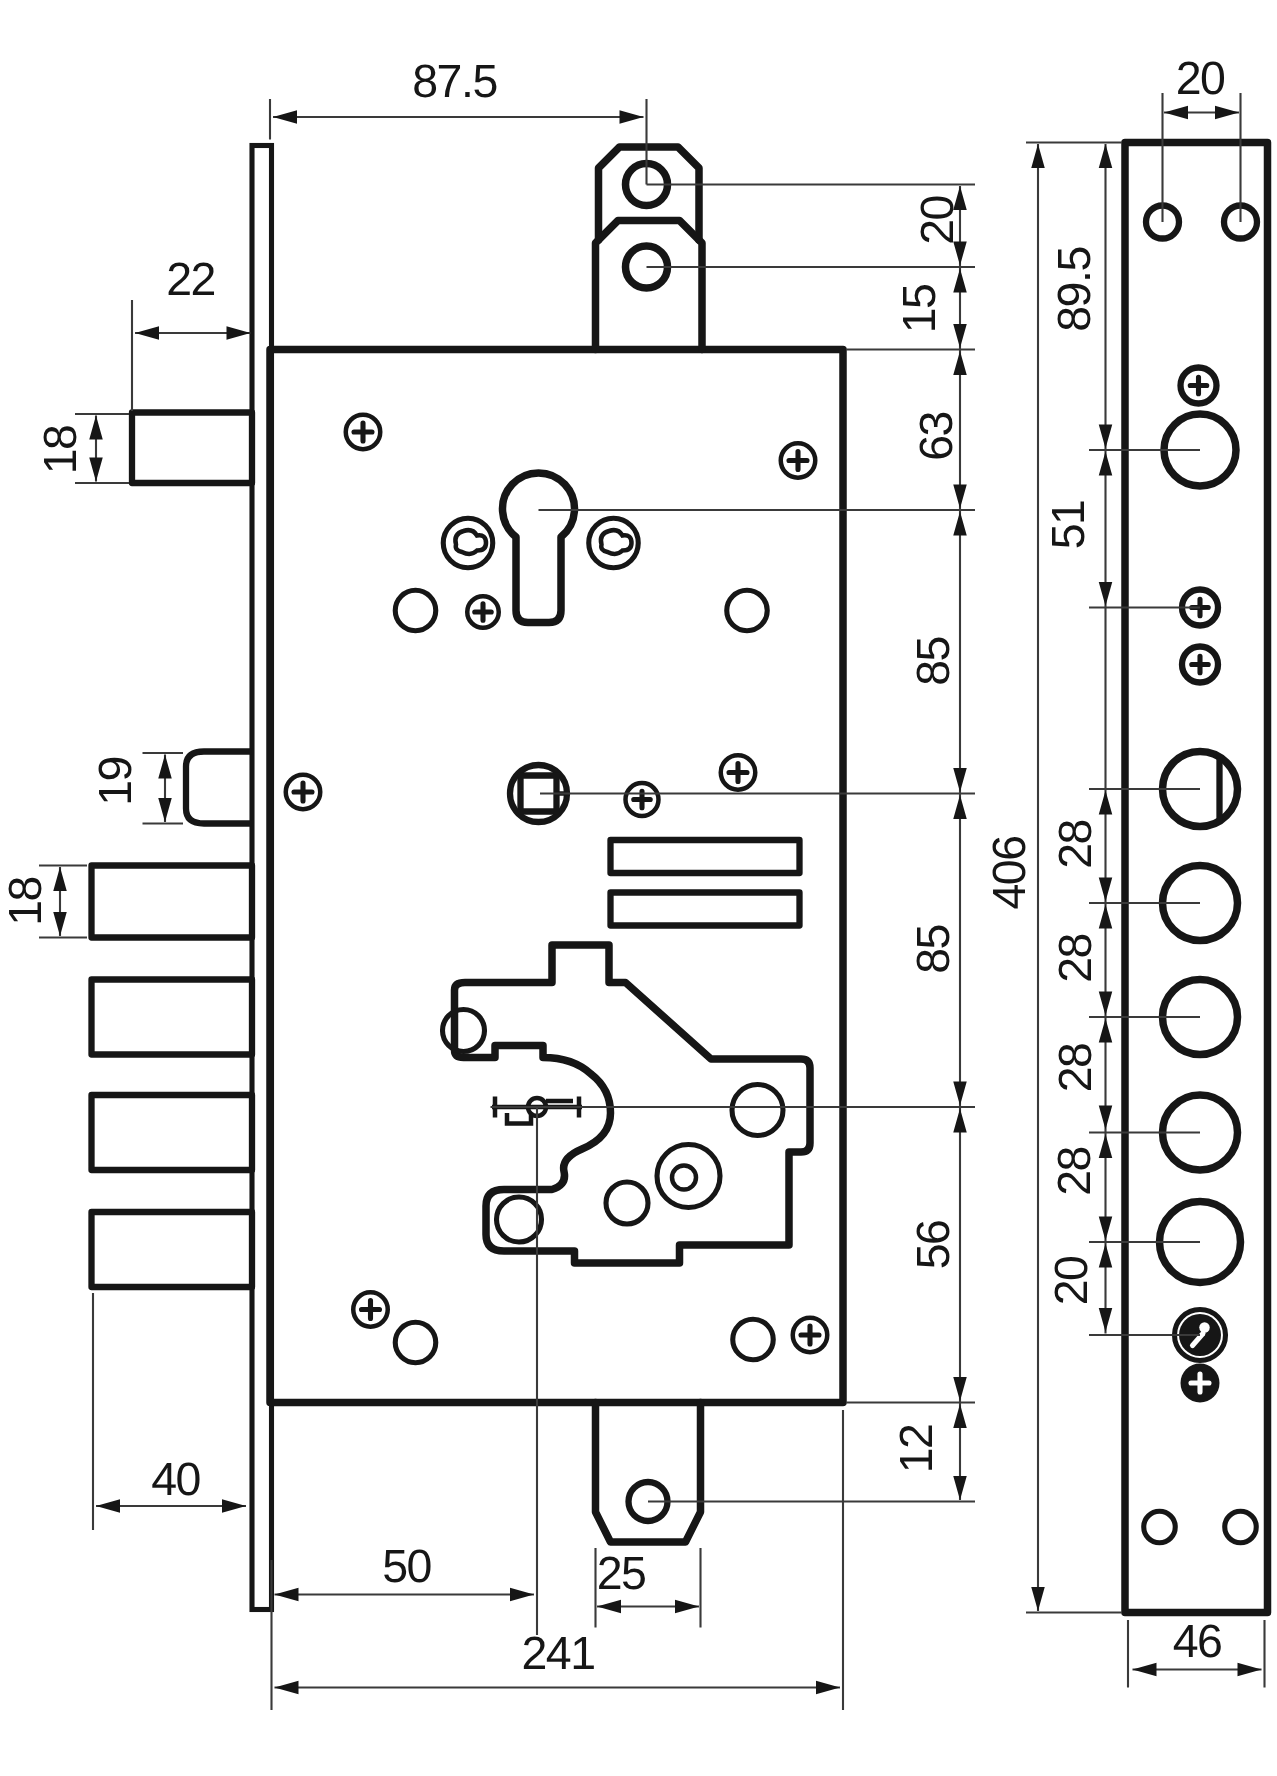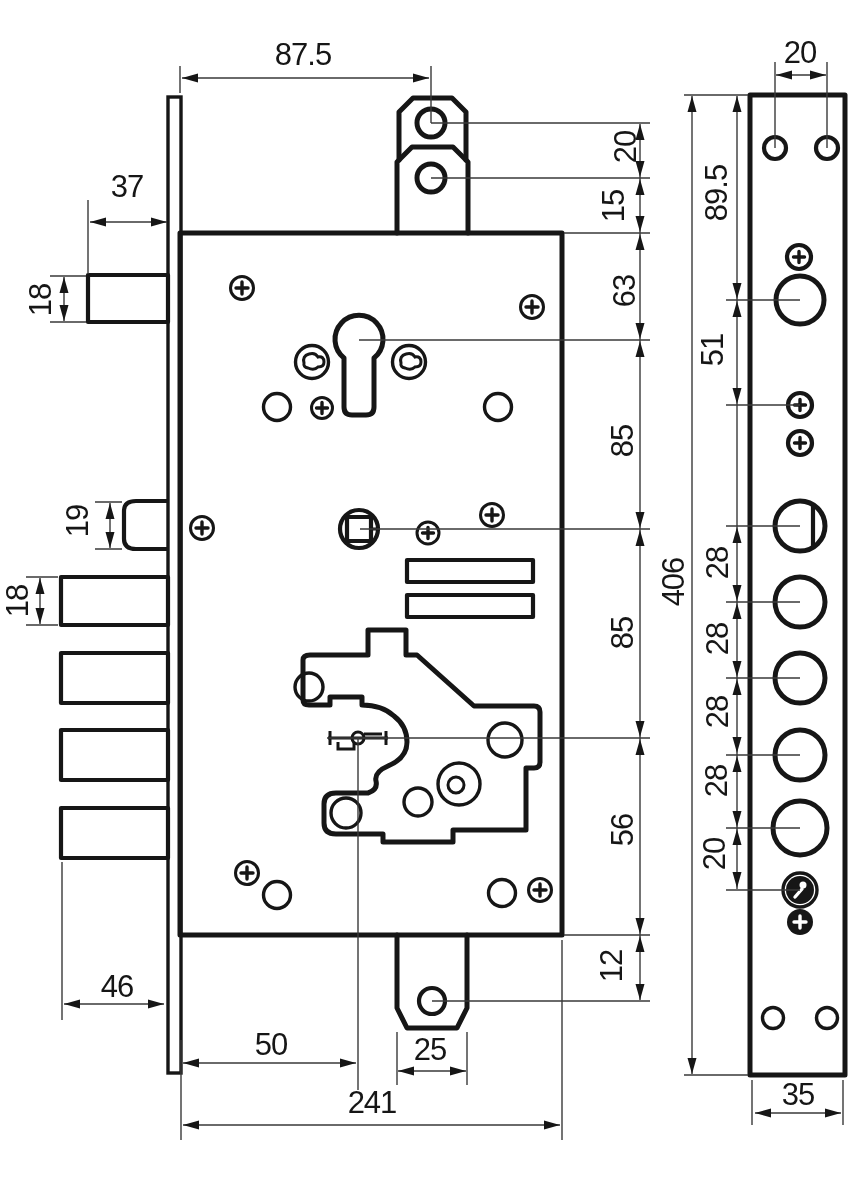--- a/index.html
+++ b/index.html
@@ -176,39 +176,39 @@
   <g>
     <path class="ar" d="M640 124l-4.5 16h9zM640 177l-4.5 -16h9zM640 179l-4.5 16h9zM640 232l-4.5 -16h9zM640 234l-4.5 16h9zM640 339l-4.5 -16h9zM640 341l-4.5 16h9zM640 528l-4.5 -16h9zM640 530l-4.5 16h9zM640 737l-4.5 -16h9zM640 739l-4.5 16h9zM640 934l-4.5 -16h9zM640 936l-4.5 16h9zM640 1000l-4.5 -16h9z"></path>
     <path class="ar" d="M737 96l-4.5 16h9zM737 299l-4.5 -16h9zM737 301l-4.5 16h9zM737 404l-4.5 -16h9zM737 527l-4.5 16h9zM737 601l-4.5 -16h9zM737 603l-4.5 16h9zM737 677l-4.5 -16h9zM737 679l-4.5 16h9zM737 753l-4.5 -16h9zM737 756l-4.5 16h9zM737 827l-4.5 -16h9zM737 829l-4.5 16h9zM737 888l-4.5 -16h9z"></path>
     <path class="ar" d="M692 96l-4.5 16h9zM692 1074l-4.5 -16h9z"></path>
     <path class="ar" d="M182 78l16 -4.5v9zM429 78l-16 -4.5v9zM90 222l16 -4.5v9zM167 222l-16 -4.5v9zM776 75l16 -4.5v9zM826 75l-16 -4.5v9zM64 1004l16 -4.5v9zM164 1004l-16 -4.5v9zM183 1063l16 -4.5v9zM356 1063l-16 -4.5v9zM398 1071l16 -4.5v9zM466 1071l-16 -4.5v9zM183 1125l16 -4.5v9zM560 1125l-16 -4.5v9zM755 1113l16 -4.5v9zM841 1113l-16 -4.5v9z"></path>
     <path class="ar" d="M64 277l-4.5 16h9zM64 321l-4.5 -16h9zM110 503l-4.5 16h9zM110 548l-4.5 -16h9zM40 578l-4.5 16h9zM40 624l-4.5 -16h9z"></path>
   </g>
 </svg>
 
 <div class="dim" style="left:303px;top:54px">87.5</div>
-<div class="dim" style="left:127px;top:186px">37</div>
+<div class="dim" style="left:127px;top:186px">22</div>
 <div class="dim v" style="left:40px;top:300px">18</div>
 <div class="dim v" style="left:77px;top:521px">19</div>
 <div class="dim v" style="left:17px;top:601px">18</div>
-<div class="dim" style="left:117px;top:986px">46</div>
+<div class="dim" style="left:117px;top:986px">40</div>
 <div class="dim" style="left:271px;top:1044px">50</div>
-<div class="dim" style="left:430px;top:1049px">25</div>
+<div class="dim" style="left:414px;top:1049px">25</div>
 <div class="dim" style="left:372px;top:1102px">241</div>
 <div class="dim v" style="left:625px;top:147px">20</div>
 <div class="dim v" style="left:613px;top:206px">15</div>
 <div class="dim v" style="left:624px;top:291px">63</div>
 <div class="dim v" style="left:622px;top:441px">85</div>
 <div class="dim v" style="left:622px;top:633px">85</div>
 <div class="dim v" style="left:622px;top:830px">56</div>
 <div class="dim v" style="left:611px;top:966px">12</div>
 
 <div class="dim" style="left:800px;top:52px">20</div>
 <div class="dim v" style="left:716px;top:193px">89.5</div>
 <div class="dim v" style="left:712px;top:350px">51</div>
 <div class="dim v" style="left:717px;top:563px">28</div>
 <div class="dim v" style="left:717px;top:639px">28</div>
 <div class="dim v" style="left:717px;top:712px">28</div>
 <div class="dim v" style="left:716px;top:781px">28</div>
 <div class="dim v" style="left:714px;top:854px">20</div>
 <div class="dim v" style="left:673px;top:582px">406</div>
-<div class="dim" style="left:798px;top:1094px">35</div>
+<div class="dim" style="left:798px;top:1094px">46</div>
 </div>
 
 </body></html>

